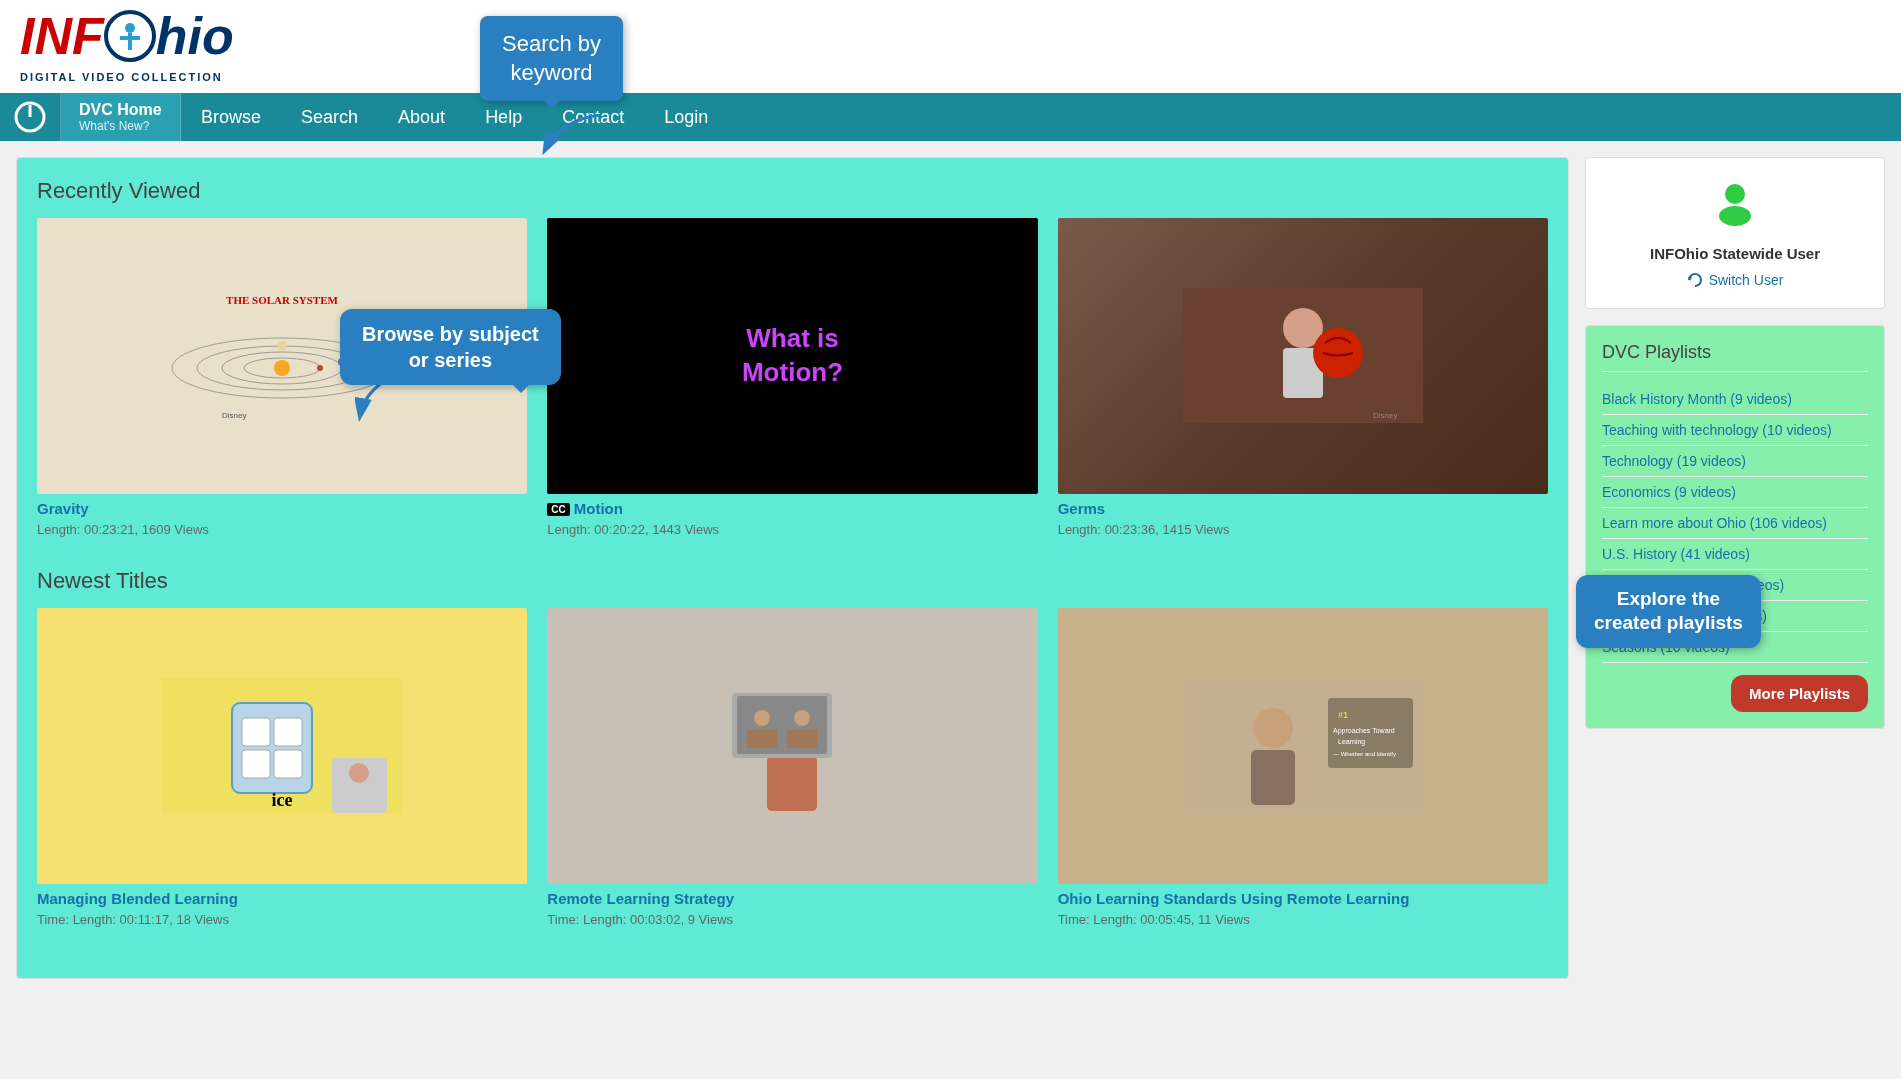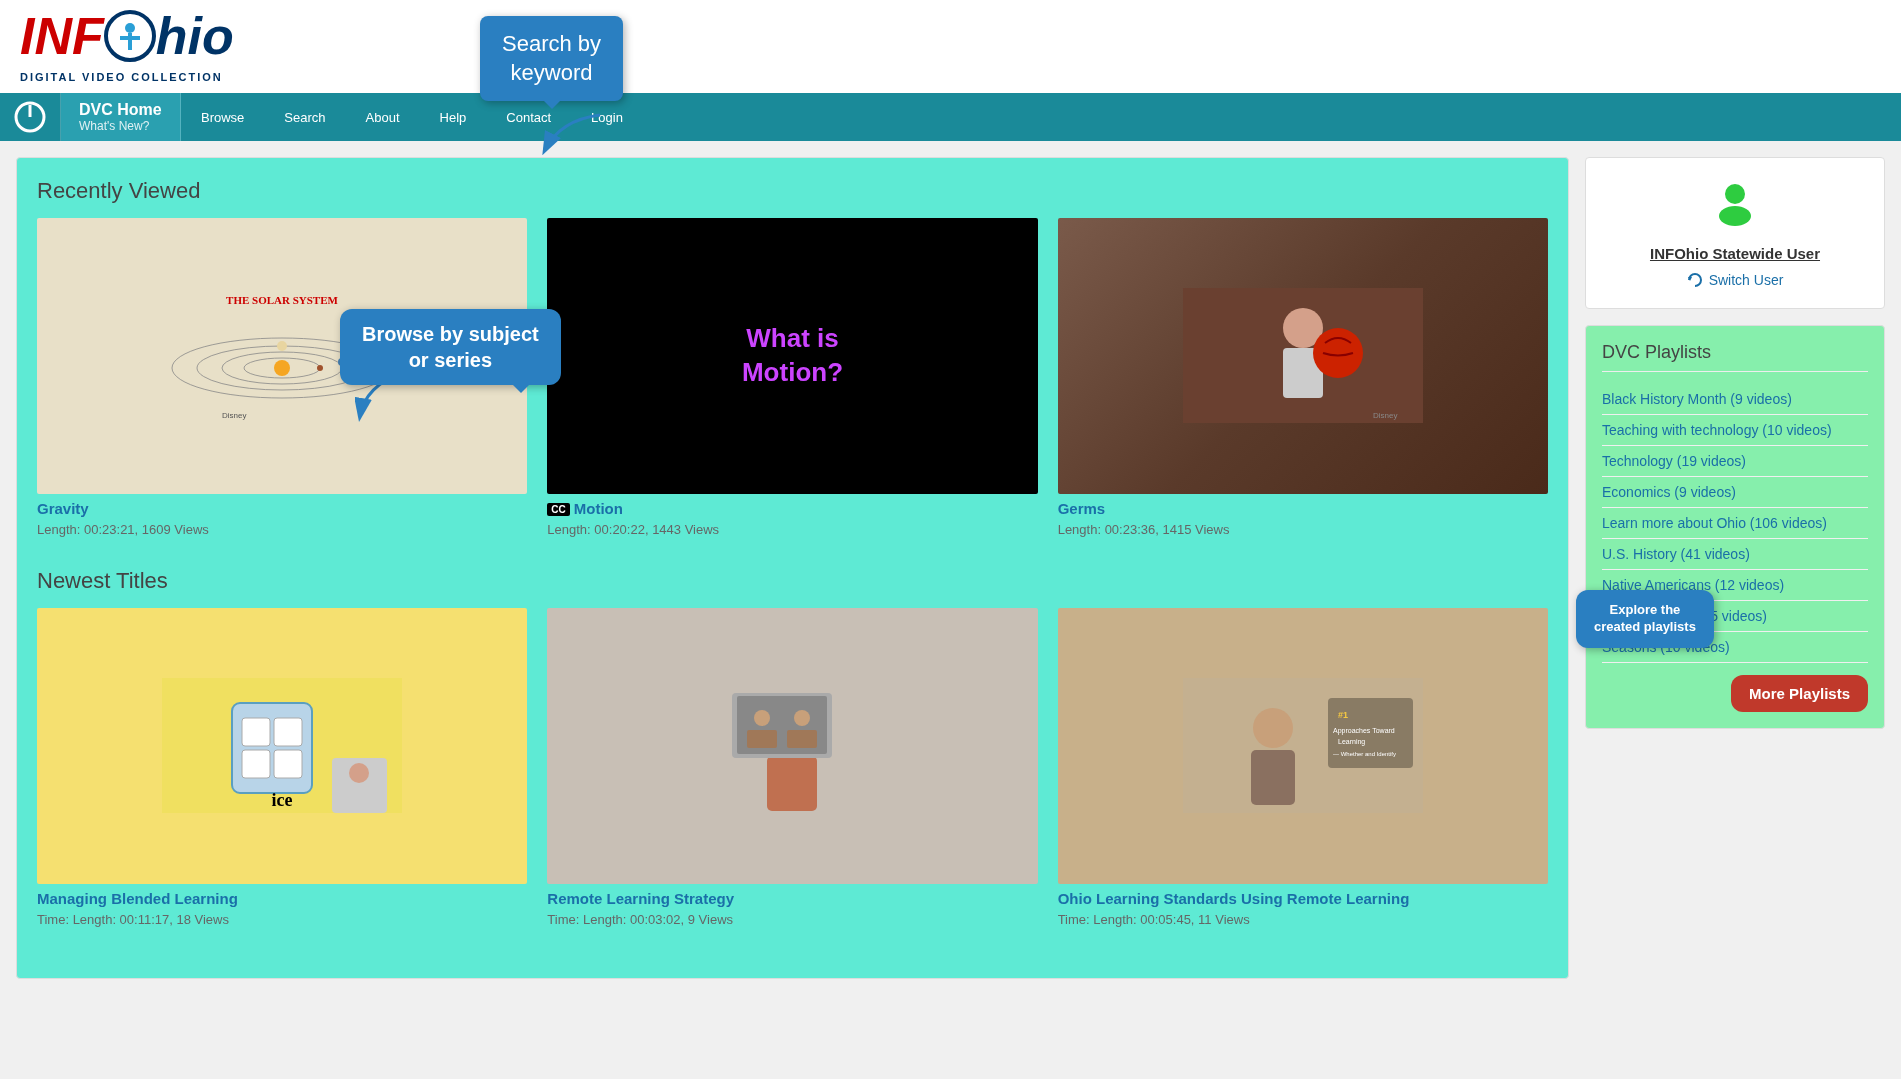--- a/index.html
+++ b/index.html
@@ -37,21 +37,21 @@
       border: 10px solid transparent;
       border-top-color: #2a7fc1;
     }
 
     
     .navbar { background: #1a8a99; padding: 0; display: flex; align-items: stretch; }
     .nav-power { background: #1a8a99; padding: 8px 14px; display: flex; align-items: center; border-right: 1px solid rgba(255,255,255,0.2); }
     .nav-home { background: #2aa0b0; padding: 8px 18px; display: flex; flex-direction: column; justify-content: center; border-right: 1px solid rgba(255,255,255,0.2); min-width: 120px; }
     .nav-home-title { color: white; font-size: 16px; font-weight: bold; }
     .nav-home-sub { color: rgba(255,255,255,0.85); font-size: 12px; }
-    .nav-item { color: white; padding: 0 20px; display: flex; align-items: center; font-size: 13px; cursor: pointer; text-decoration: none; }
+    .nav-item { color: white; padding: 0 20px; display: flex; align-items: center; font-size: 18px; cursor: pointer; text-decoration: none; }
 
     
     .tooltip-browse {
       position: absolute;
       top: 168px;
       left: 340px;
       background: #2a7fc1;
       color: white;
       padding: 12px 22px;
       border-radius: 12px;
@@ -93,21 +93,21 @@
     .thumb-motion { background: #000; display: flex; align-items: center; justify-content: center; }
 
     
     .cc-badge { display: inline-block; background: #000; color: white; font-size: 10px; font-weight: bold; padding: 1px 4px; border-radius: 2px; margin-right: 4px; vertical-align: middle; }
 
     
     .sidebar { width: 300px; display: flex; flex-direction: column; gap: 16px; }
 
     .sidebar-user { background: white; border: 1px solid #ddd; border-radius: 4px; padding: 20px; text-align: center; }
     .user-avatar { color: #2ecc40; font-size: 48px; margin-bottom: 8px; }
-    .user-name { color: #333; font-size: 15px; font-weight: bold; margin-bottom: 10px; text-decoration: underline; }
+    .user-name { color: #333; font-size: 15px; font-weight: bold; margin-bottom: 10px; }
     .switch-user-btn { color: #1a6fa8; font-size: 14px; cursor: pointer; background: none; border: none; display: flex; align-items: center; gap: 6px; margin: 0 auto; }
 
     .sidebar-playlists { background: #86efac; border: 1px solid #ddd; border-radius: 4px; padding: 16px; position: relative; }
     .playlists-title { font-size: 18px; color: #444; margin-bottom: 12px; font-weight: normal; border-bottom: 1px solid #eee; padding-bottom: 8px; }
     .playlist-item { color: #1a6fa8; font-size: 14px; padding: 7px 0; border-bottom: 1px solid #f0f0f0; cursor: pointer; text-decoration: none; display: block; }
 
     .more-playlists-btn { background: #c0392b; color: white; border: none; padding: 10px 18px; border-radius: 12px; font-size: 15px; font-weight: bold; cursor: pointer; display: block; margin: 12px 0 0 auto; }
 
     
     .motion-text { color: #cc44ff; font-size: 26px; font-weight: bold; text-align: center; line-height: 1.3; }
@@ -335,18 +335,18 @@
       <a class="playlist-item" href="#">Black History Month (9 videos)</a>
       <a class="playlist-item" href="#">Teaching with technology (10 videos)</a>
       <a class="playlist-item" href="#">Technology (19 videos)</a>
       <a class="playlist-item" href="#">Economics (9 videos)</a>
       <a class="playlist-item" href="#">Learn more about Ohio (106 videos)</a>
       <a class="playlist-item" href="#">U.S. History (41 videos)</a>
       <a class="playlist-item" href="#">Native Americans (12 videos)</a>
       <a class="playlist-item" href="#">Bill Nye videos (55 videos)</a>
       <a class="playlist-item" href="#">Seasons (10 videos)</a>
 
-      <div style="position:absolute;bottom:80px;left:-10px;background:#2a7fc1;color:white;padding:12px 18px;border-radius:12px;font-size:13px;font-weight:bold;text-align:center;line-height:1.3;box-shadow:2px 2px 8px rgba(0,0,0,0.3);z-index:20;">Explore the<br>created playlists</div>
+      <div style="position:absolute;bottom:80px;left:-10px;background:#2a7fc1;color:white;padding:12px 18px;border-radius:12px;font-size:19px;font-weight:bold;text-align:center;line-height:1.3;box-shadow:2px 2px 8px rgba(0,0,0,0.3);z-index:20;">Explore the<br>created playlists</div>
 
       <button class="more-playlists-btn">More Playlists</button>
     </div>
   </div>
 </div>
 
 </body></html>

